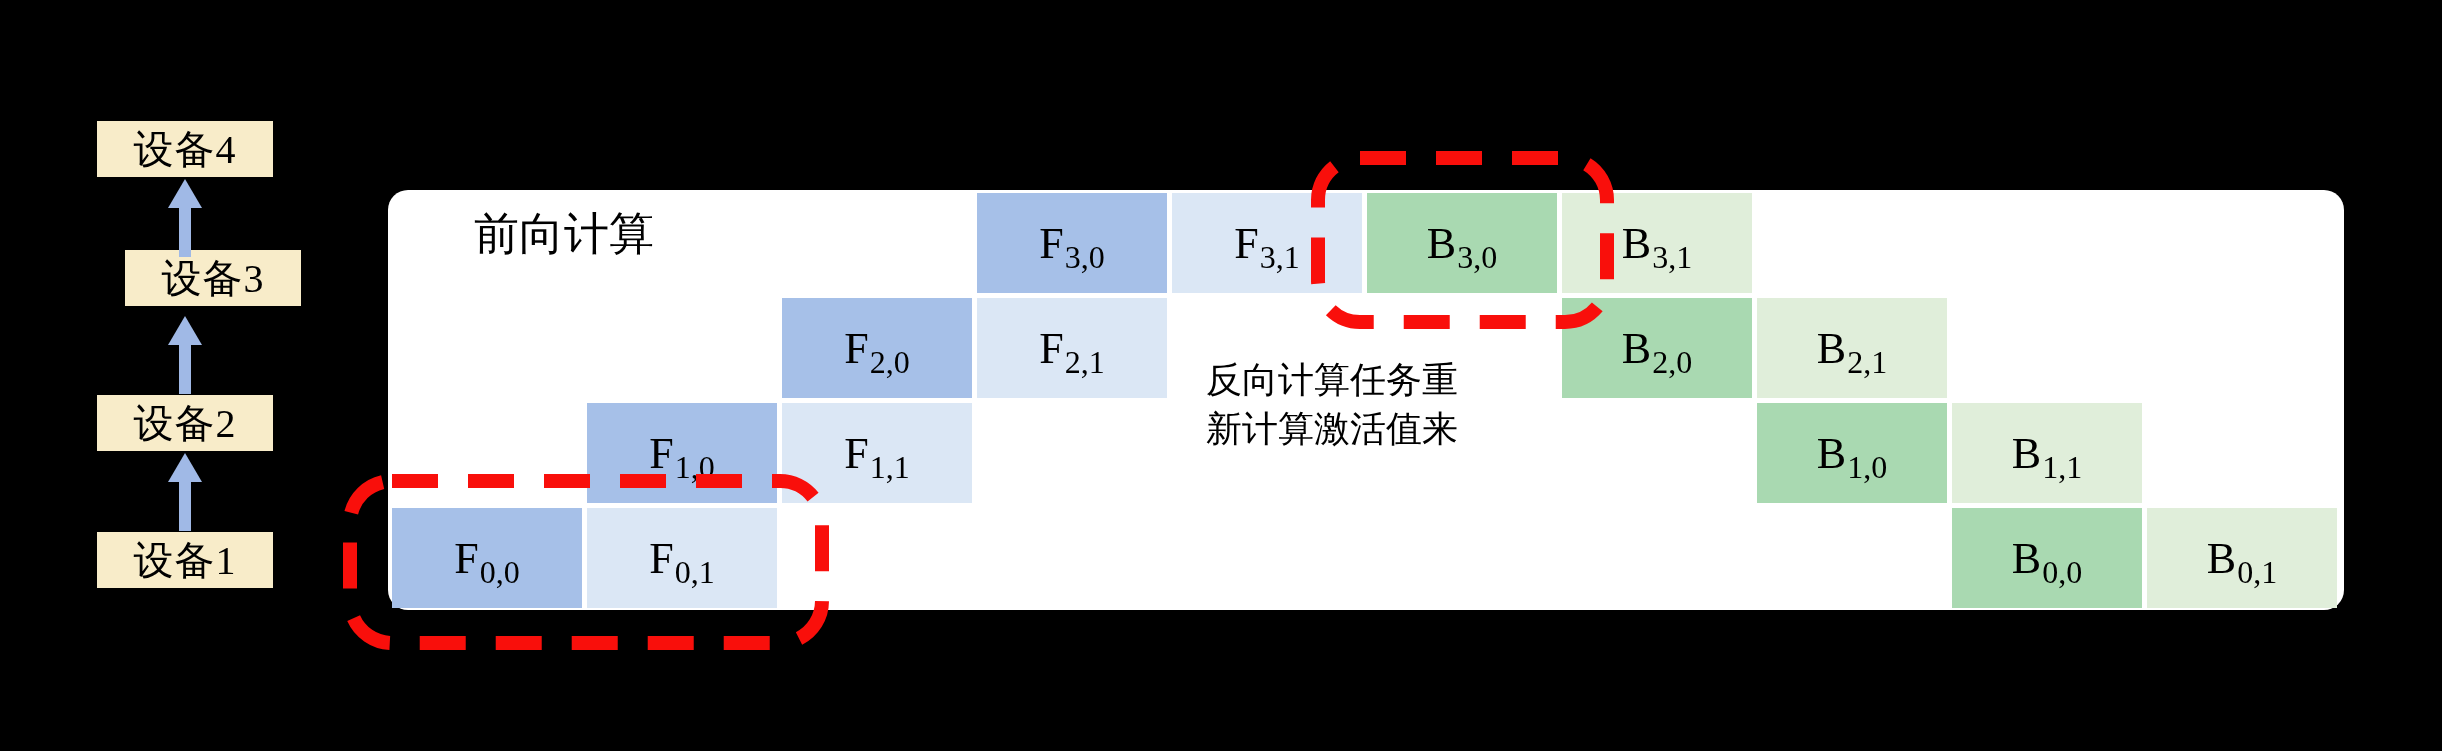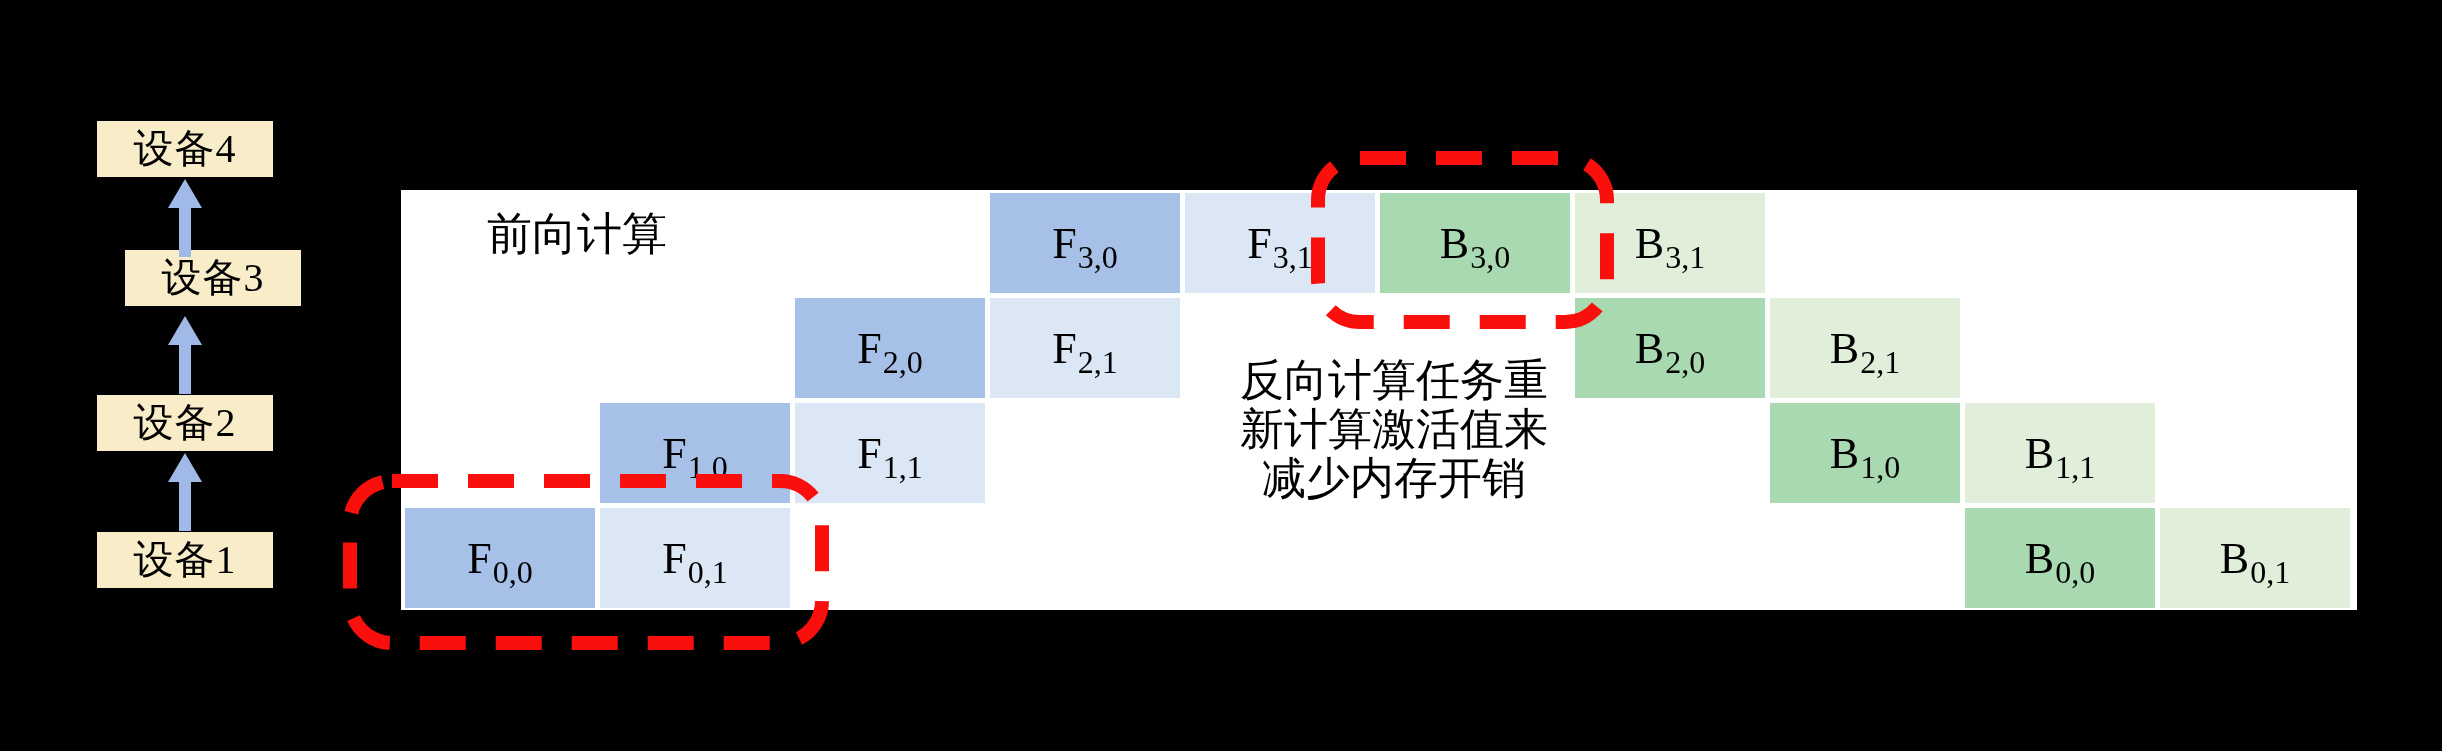--- a/index.html
+++ b/index.html
@@ -7,48 +7,49 @@
     position:relative;width:2442px;height:751px;overflow:hidden;
     background:var(--c-bg);
     font-family:"Liberation Serif","DejaVu Serif",serif;
     color:var(--c-text);
   }
   
   #device-stack{position:absolute;left:0;top:0;width:395px;height:751px;}
   .device-box{
     position:absolute;left:97px;width:176px;height:56px;
     background:var(--c-device);
-    display:flex;justify-content:center;
+    display:flex;align-items:center;justify-content:center;
     font-size:40px;letter-spacing:1px;
   }
   .up-arrow{position:absolute;left:167px;width:36px;}
   
   #panel{
-    position:absolute;left:401px;top:190px;width:1956px;height:420px;
+    position:absolute;left:388px;top:190px;width:1956px;height:420px;
     background:var(--c-panel);
+    border-radius:20px;
   }
   .corner-label{
     position:absolute;top:16px;width:280px;height:56px;line-height:56px;
     text-align:center;font-size:45px;
   }
   #fwd-label{left:36px;}
   #bwd-label{left:1638px;}
   .block{
     position:absolute;width:190px;height:100px;
     display:flex;align-items:center;justify-content:center;
   }
   .block.forward.primary{background:var(--c-fwd-p);}
   .block.forward.secondary{background:var(--c-fwd-s);}
   .block.backward.primary{background:var(--c-bwd-p);}
   .block.backward.secondary{background:var(--c-bwd-s);}
   .blk-main{font-size:44px;}
   .blk-sub{font-size:32px;position:relative;top:14px;margin-left:1px;}
   #annotation{
     position:absolute;left:818px;top:166px;width:350px;
-    text-align:center;font-size:44px;line-height:49px;
+    font-size:36px;line-height:49px;
   }
   #highlight-overlay{
     position:absolute;left:0;top:0;width:2442px;height:751px;
     pointer-events:none;
   }
   .hl-rect{
     fill:none;stroke:var(--c-red);stroke-width:14;
     stroke-dasharray:46 30;
   }
 </style>
@@ -150,21 +151,20 @@
         </div>
         <div class="block backward secondary" style="left: 1759px; top: 318px;">
           <span class="blk-main">B</span>
           <span class="blk-sub">0,1</span>
         </div>
       </div>
 
     <div id="annotation">
       <div>反向计算任务重</div>
       <div>新计算激活值来</div>
-      <div>减少内存开销</div>
     </div>
   </div>
 
   <svg id="highlight-overlay" viewBox="0 0 2442 751" xmlns="http://www.w3.org/2000/svg">
     <rect class="hl-rect" x="350" y="481" width="472" height="162" rx="42"></rect>
     <rect class="hl-rect" x="1318" y="158" width="289" height="164" rx="42"></rect>
   </svg>
 
 </div>
 

